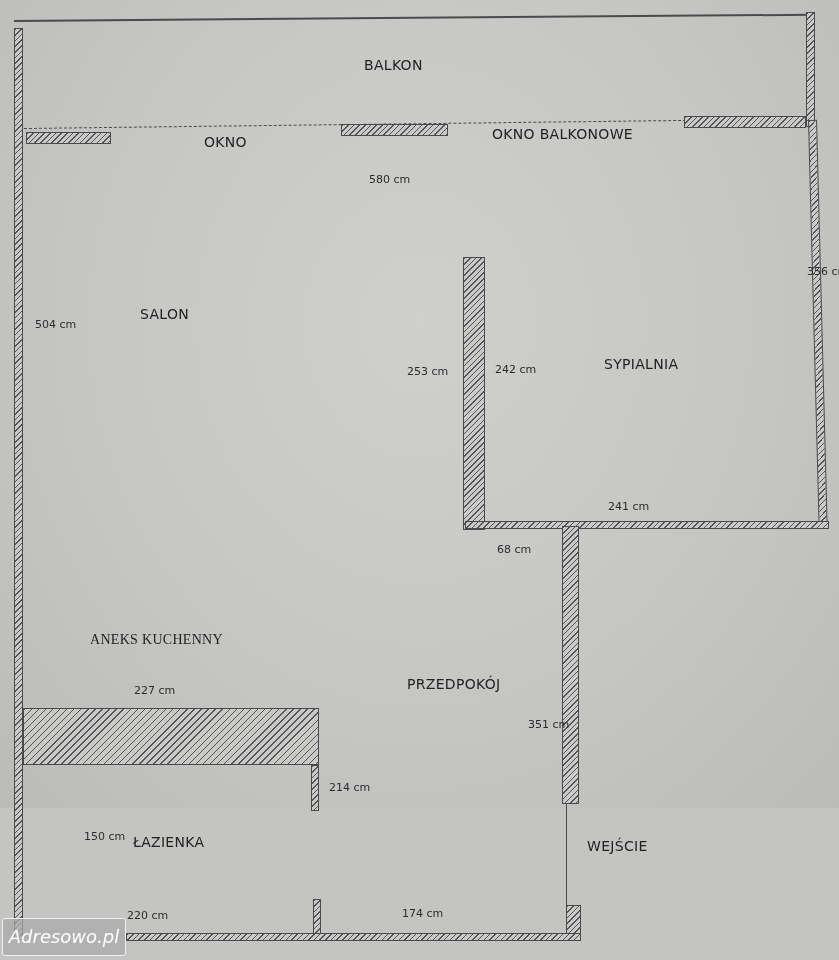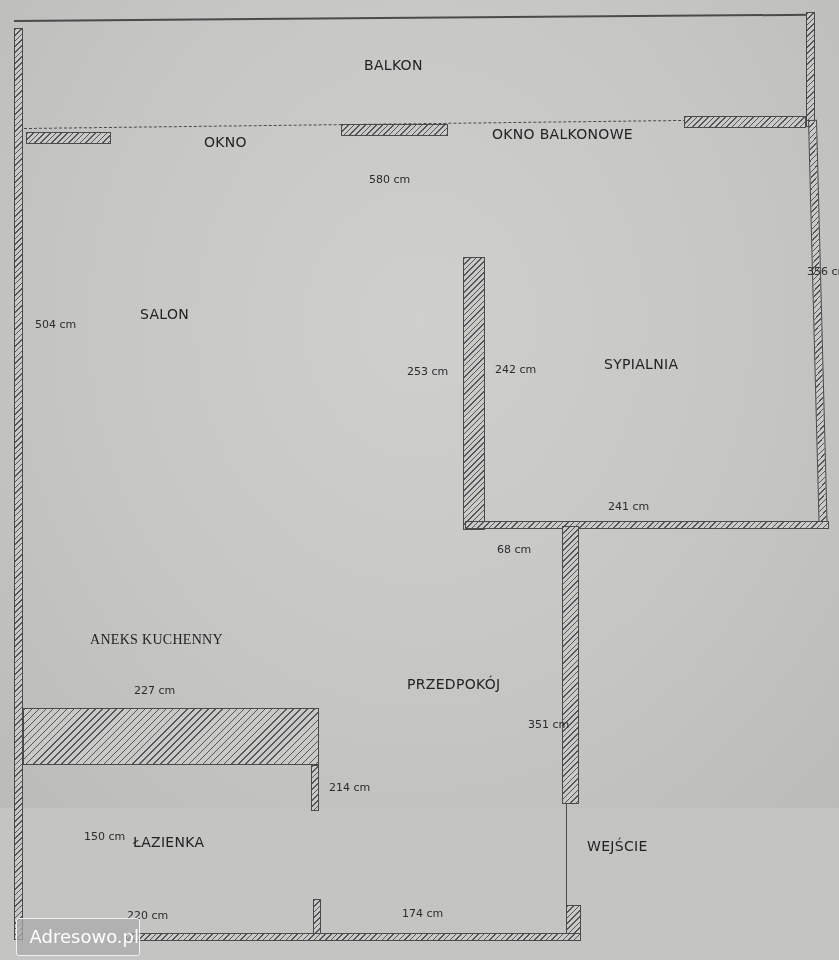--- a/index.html
+++ b/index.html
@@ -17,24 +17,24 @@
     border:1px solid #4a4a4a;
     background: repeating-linear-gradient(135deg, #555 0px, #555 1px, #c9cac8 1px, #c9cac8 4px);
   }
   .line { position:absolute; background:#4a4a4a; }
   .dash { position:absolute; height:0; border-top:1px dashed #4a4a4a; }
   .lbl {
     position:absolute; color:#222; font-size:14px; letter-spacing:0.3px; white-space:nowrap;
   }
   .dim { position:absolute; color:#2b2b2b; font-size:11px; white-space:nowrap; }
   .watermark {
-    position:absolute; left:16px; top:918px; width:124px; height:38px;
+    position:absolute; left:2px; top:918px; width:124px; height:38px;
     box-sizing:border-box; border:1px solid #f0f0f0; border-radius:3px;
     background:rgba(170,170,170,0.75);
-    color:#fff; font-size:18px; line-height:36px; text-align:right;
+    color:#fff; font-size:18px; line-height:36px; text-align:center;font-style:italic;
   }
 </style>
 </head>
 <body>
 
 <div class="paper">
 
   <div class="line" style="left:14px;top:20px;width:798px;height:2px;transform:rotate(-0.45deg);transform-origin:left top;"></div>
   <div class="wall" style="left:14px;top:28px;width:9px;height:912px;"></div>
   <div class="wall" style="left:806px;top:12px;width:9px;height:115px;"></div>

